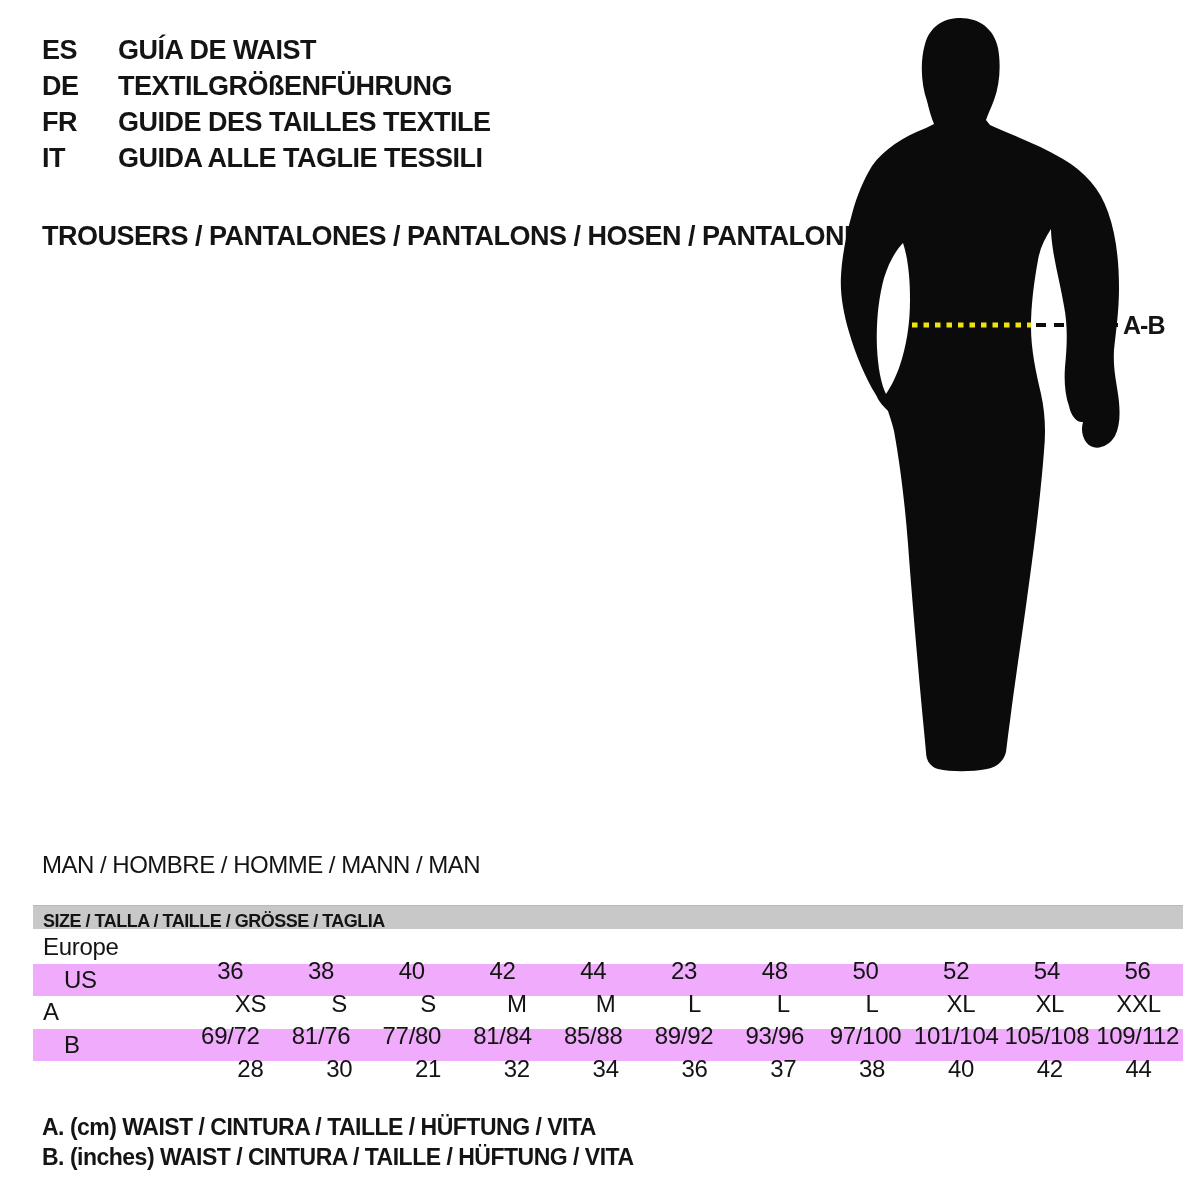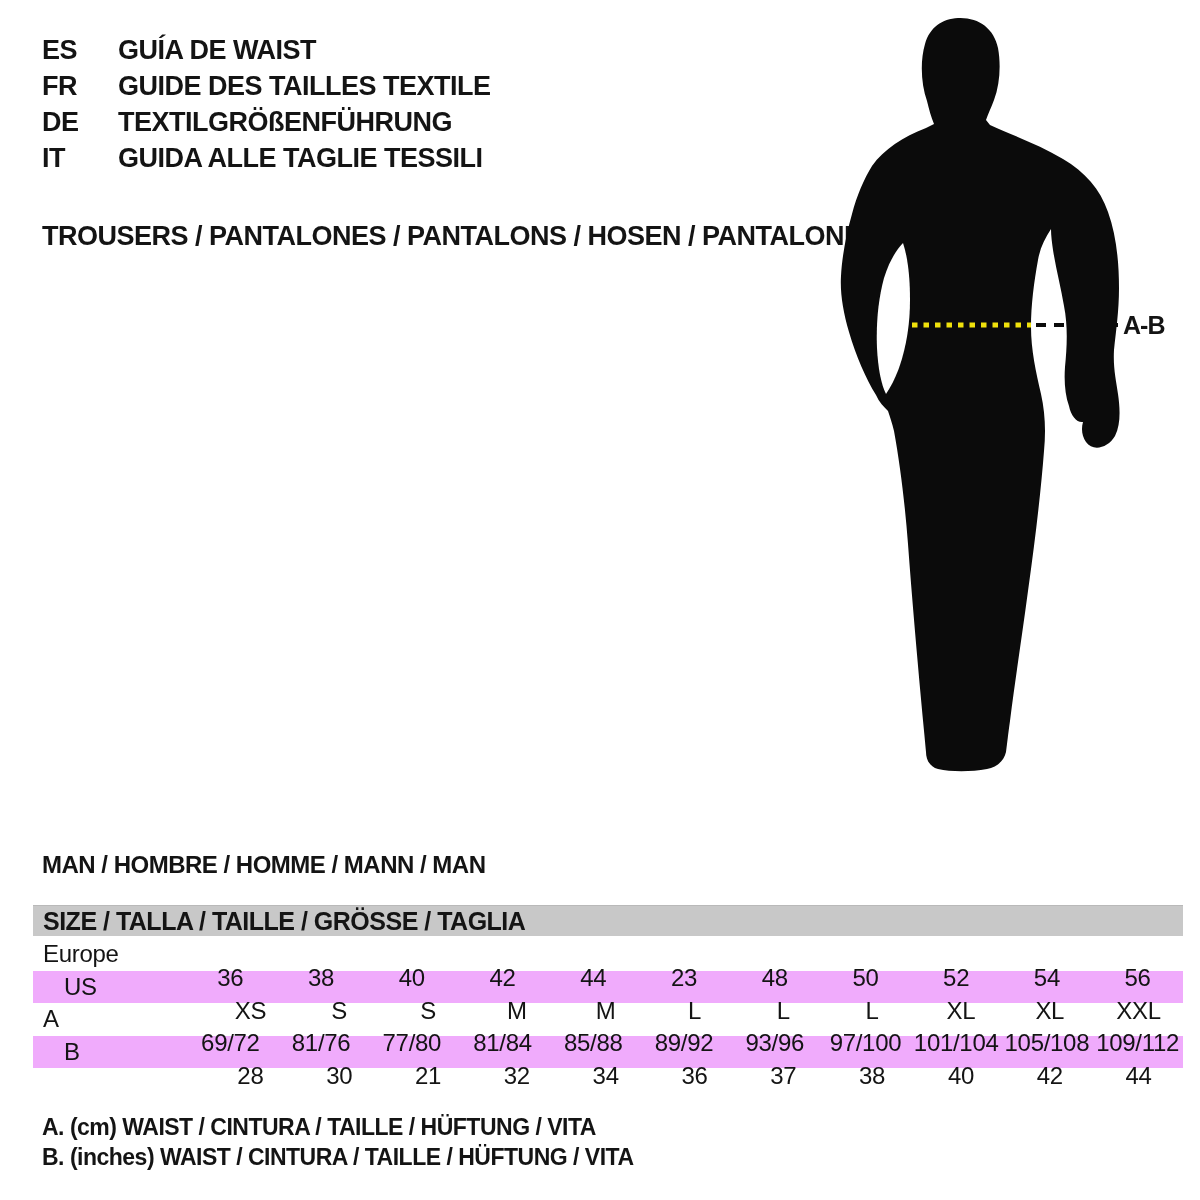--- a/index.html
+++ b/index.html
@@ -14,29 +14,29 @@
   }
   .lang-row { display:flex; }
   .lang-code { width:76px; flex:0 0 76px; }
   
   .category-heading {
     position:absolute; left:42px; top:221px;
     font-weight:bold; font-size:27px; letter-spacing:-0.5px; white-space:nowrap;
   }
   .section-heading {
     position:absolute; left:42px; top:851px;
-    font-weight:bold; font-size:24px; letter-spacing:-0.5px; white-space:nowrap;
+    font-weight:normal; font-size:24px; letter-spacing:-0.5px; white-space:nowrap;
   }
   
   .figure-svg { position:absolute; left:815px; top:10px; }
   
   .size-table { position:absolute; left:33px; top:905px; width:1150px; font-size:24px; letter-spacing:-0.3px; }
   .thead {
-    height:31px; line-height:31px; background:#c8c8c8; border-top:1px solid #b9b9b9;
-    font-weight:bold; font-size:25px; padding-left:10px; box-sizing:border-box;
+    height:24px; line-height:31px; background:#c8c8c8; border-top:1px solid #b9b9b9;
+    font-weight:bold; font-size:18px; padding-left:10px; box-sizing:border-box;
     letter-spacing:-0.5px; margin-bottom:2px;
   }
   .trow { display:grid; grid-template-columns:152px repeat(11, 1fr); height:32.5px; line-height:32.5px; }
   .trow.alt { background:#f0abfc;padding-left:21px; }
   .tlabel { padding-left:10px; text-align:left; }
   .tcell { text-align:center;margin-top:24px; }
   
   .footnotes {
     position:absolute; left:42px; top:1112px;
     font-weight:bold; font-size:23px; line-height:30px; letter-spacing:-0.5px; white-space:nowrap;
@@ -46,26 +46,26 @@
 <body>
 
 <div class="canvas">
 
   <div class="lang-block">
     <div class="lang-row">
       <span class="lang-code">ES</span>
       <span class="lang-title">GUÍA DE WAIST</span>
     </div>
     <div class="lang-row">
+      <span class="lang-code">DE</span>
+      <span class="lang-title">TEXTILGRÖßENFÜHRUNG</span>
+    </div>
+    <div class="lang-row">
       <span class="lang-code">FR</span>
       <span class="lang-title">GUIDE DES TAILLES TEXTILE</span>
-    </div>
-    <div class="lang-row">
-      <span class="lang-code">DE</span>
-      <span class="lang-title">TEXTILGRÖßENFÜHRUNG</span>
     </div>
     <div class="lang-row">
       <span class="lang-code">IT</span>
       <span class="lang-title">GUIDA ALLE TAGLIE TESSILI</span>
     </div>
   </div>
 
   <div class="category-heading">TROUSERS / PANTALONES / PANTALONS / HOSEN / PANTALONI</div>
 
   <svg class="figure-svg" width="385" height="780" viewBox="815 10 385 780" xmlns="http://www.w3.org/2000/svg">

